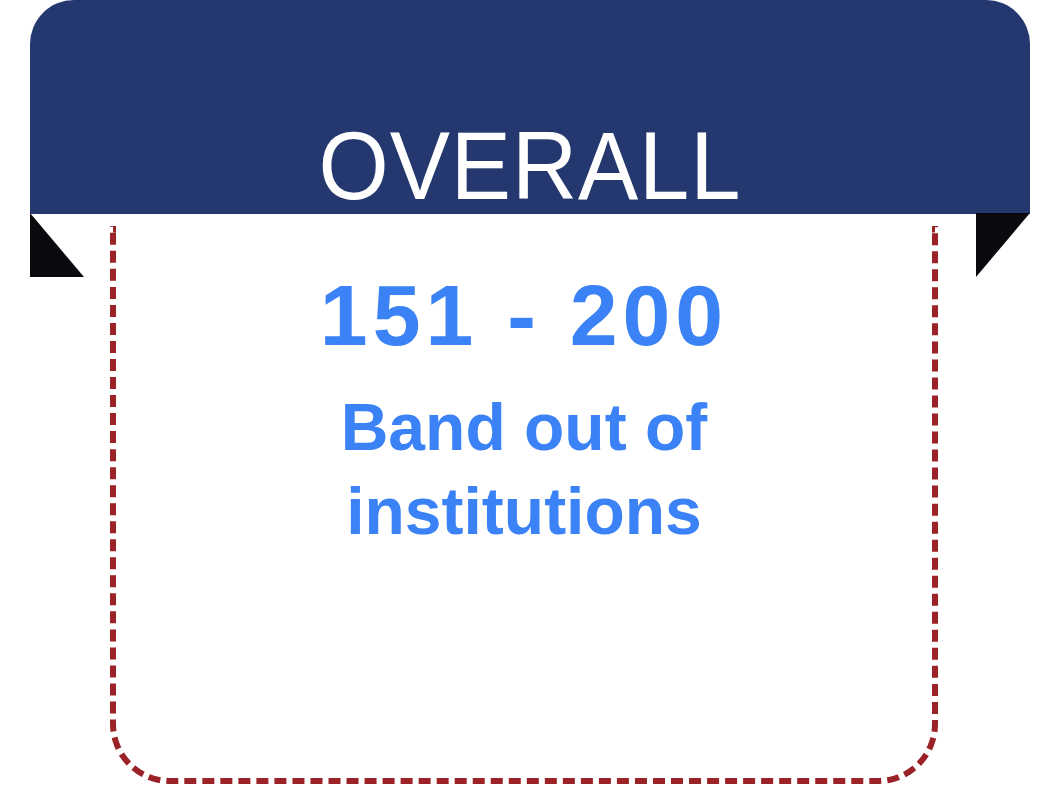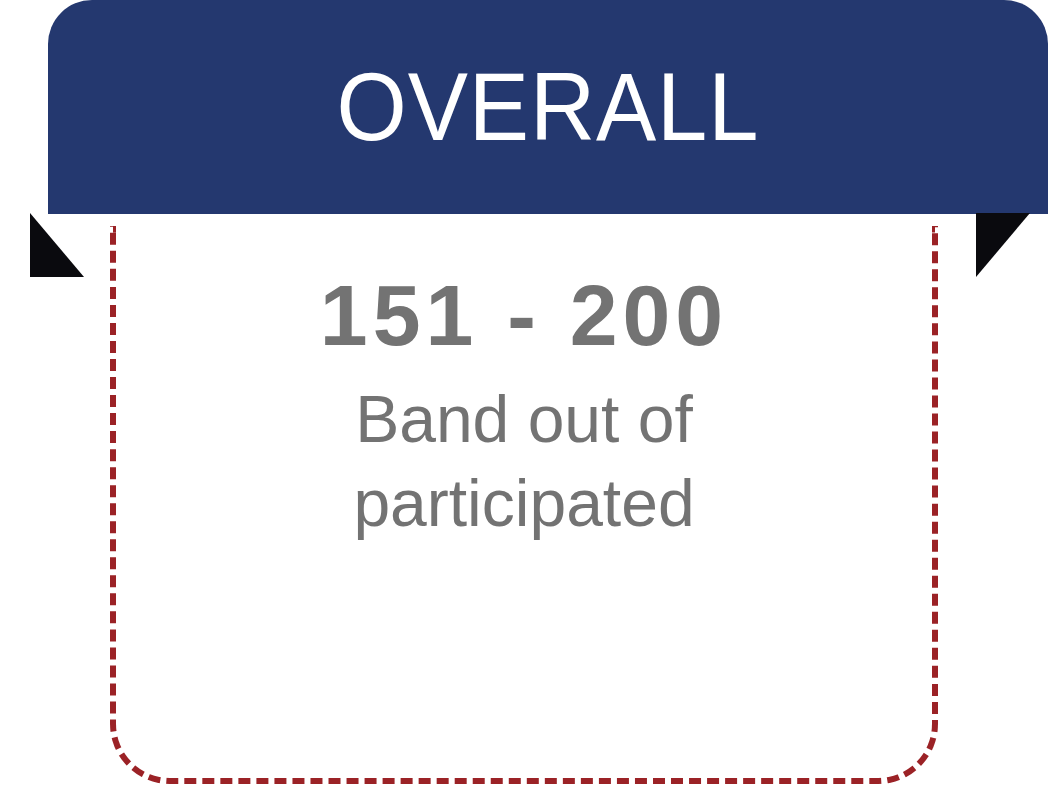--- a/index.html
+++ b/index.html
@@ -40,23 +40,22 @@
   .banner {
     position: absolute;
     left: 30px;
     top: 0;
     width: 1000px;
     height: 214px;
     background: #24386F;
     border-top-left-radius: 44px;
     border-top-right-radius: 44px;
     display: flex;
-    align-items: center;
+    align-items: flex-end;
     justify-content: center;
-    margin-left: 18px;
   }
 
   .banner-title {
     color: #ffffff;
     font-family: "Liberation Sans", sans-serif;
     font-weight: 400;
     font-size: 96px;
     line-height: 1;
     letter-spacing: 1px;
     transform: scaleX(0.94);
@@ -90,40 +89,40 @@
     left: 110px;
     top: 226px;
     width: 828px;
     height: 558px;
     box-sizing: border-box;
     padding: 44px 24px 40px 24px;
     display: flex;
     flex-direction: column;
     align-items: center;
     text-align: center;
-    color: #737373;
+    color: #3b82f6;
   }
 
   .band-value {
     font-family: "Liberation Sans", sans-serif;
     font-weight: 700;
     font-size: 86px;
     line-height: 1.05;
     letter-spacing: 5px;
     margin: 0 0 18px 0;
     white-space: nowrap;
   }
 
   .band-caption {
     font-family: "Liberation Sans", sans-serif;
-    font-weight: 400;
+    font-weight: 700;
     font-size: 66px;
     line-height: 1.27;
     letter-spacing: 0px;
-    margin: 0;
+    margin: 8px;
     max-width: 700px;
   }
   .band-caption .caption-line {
     display: block;
     white-space: nowrap;
   }
 </style>
 </head>
 <body>
 
@@ -135,17 +134,17 @@
     <div class="banner-title">OVERALL</div>
   </div>
 
   <div class="fold fold-left"></div>
   <div class="fold fold-right"></div>
 
   <div class="body-text">
     <div class="band-value">151 - 200</div>
     <div class="band-caption">
       <span class="caption-line">Band out of</span>
-      <span class="caption-line">participated</span>
+      <span class="caption-line">institutions</span>
     </div>
   </div>
 
 </div>
 
 </body></html>

